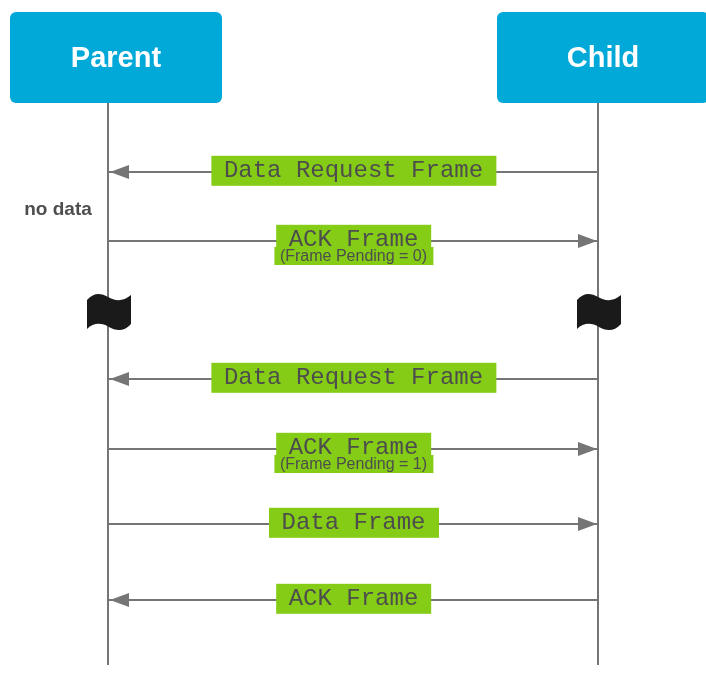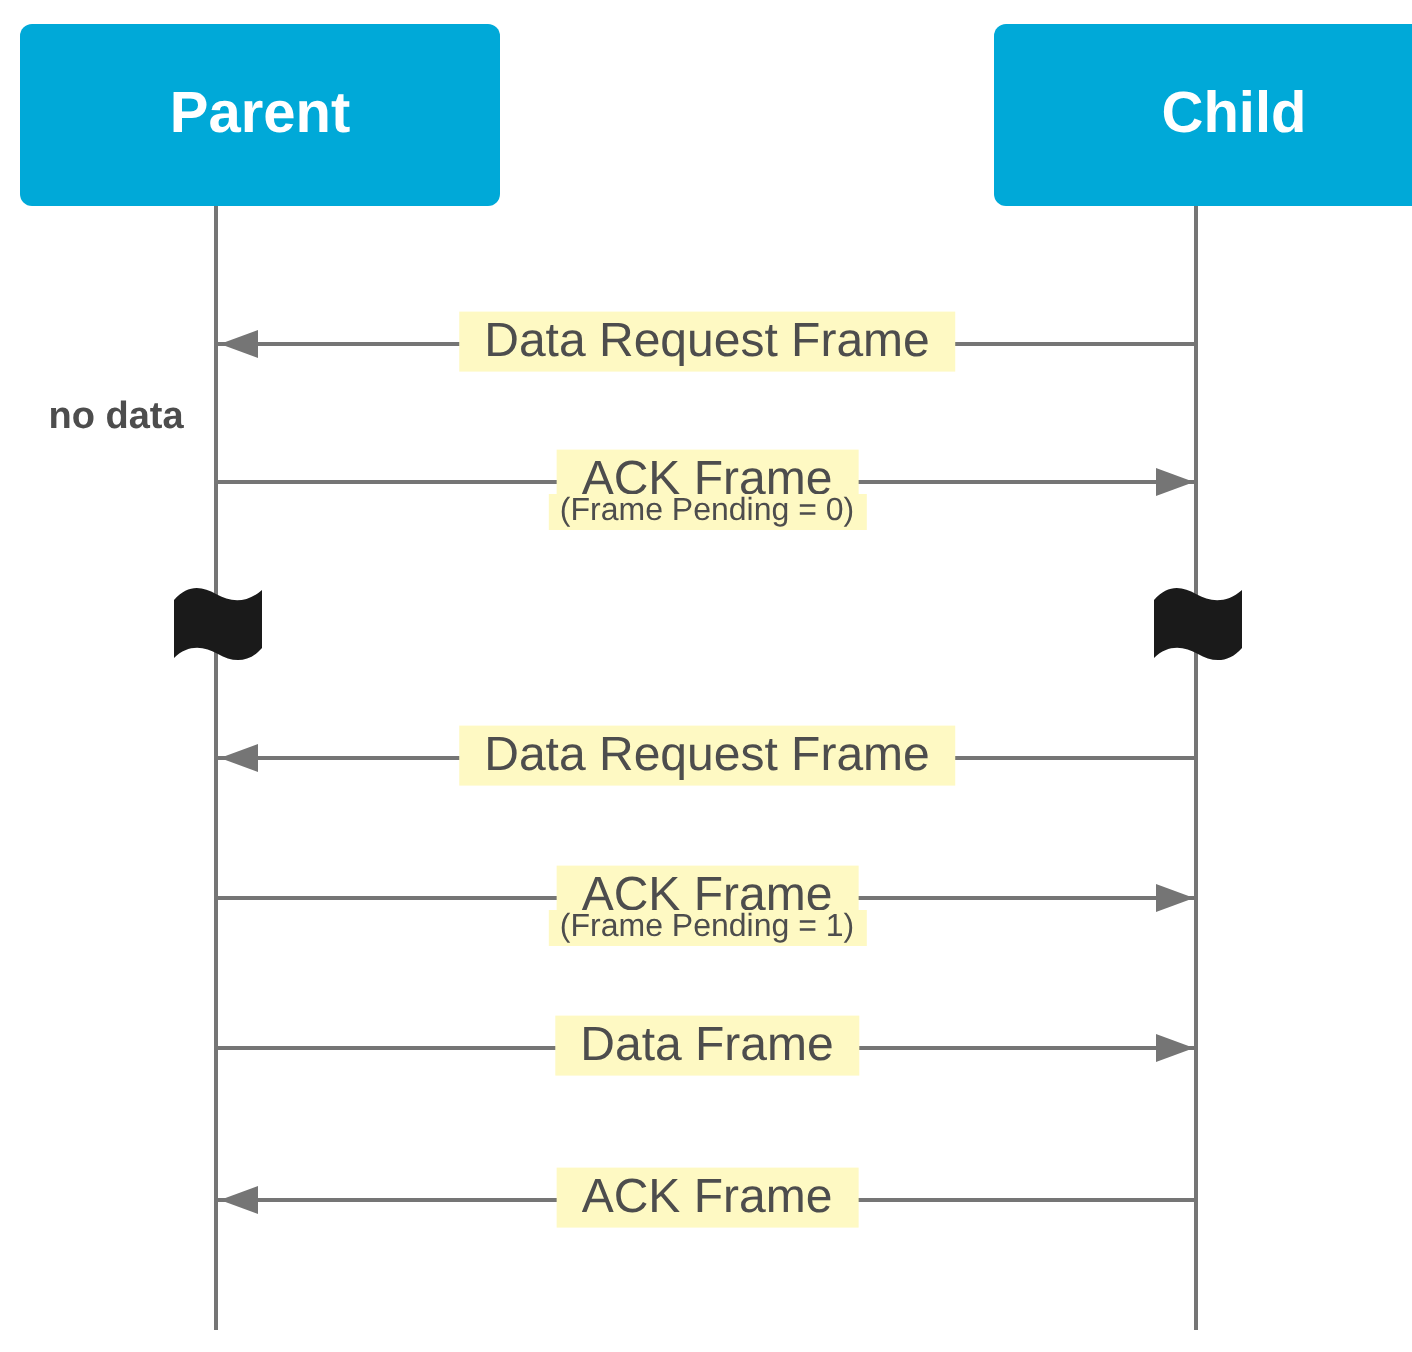--- a/index.html
+++ b/index.html
@@ -9,21 +9,21 @@
     height: 676px;
     background: #ffffff;
     font-family: "Liberation Sans", sans-serif;
     overflow: hidden;
   }
 
   
   .actor-box {
     position: absolute;
     top: 12px;
-    width: 240px;
+    width: 212px;
     height: 91px;
     background: #00A9D8;
     border-radius: 6px;
     display: flex;
     align-items: center;
     justify-content: center;
     color: #ffffff;
     font-size: 29px;
     font-weight: bold;
   }
@@ -60,32 +60,33 @@
     width: 0; height: 0;
     border-top: 7px solid transparent;
     border-bottom: 7px solid transparent;
   }
   .arrow-head.left  { left: 1px;  border-right: 19px solid #757575; }
   .arrow-head.right { right: 1px; border-left: 19px solid #757575; }
   .msg-label {
     position: absolute;
     left: 50%; top: 0;
     transform: translate(-50%, -54%);
-    background: #fef9c3;
+    background: #84cc16;
     padding: 0 13px;
     font-size: 24px;
     color: #4D4D4D;
     white-space: nowrap;
     line-height: 1.25;
+    font-family: Liberation Mono, monospace;
   }
   .msg-subtitle {
     position: absolute;
     left: 50%; top: 6px;
     transform: translateX(-50%);
-    background: #fef9c3;
+    background: #84cc16;
     padding: 0 6px;
     font-size: 16px;
     color: #4D4D4D;
     white-space: nowrap;
   }
 
   
   .side-note {
     position: absolute;
     color: #4D4D4D;

